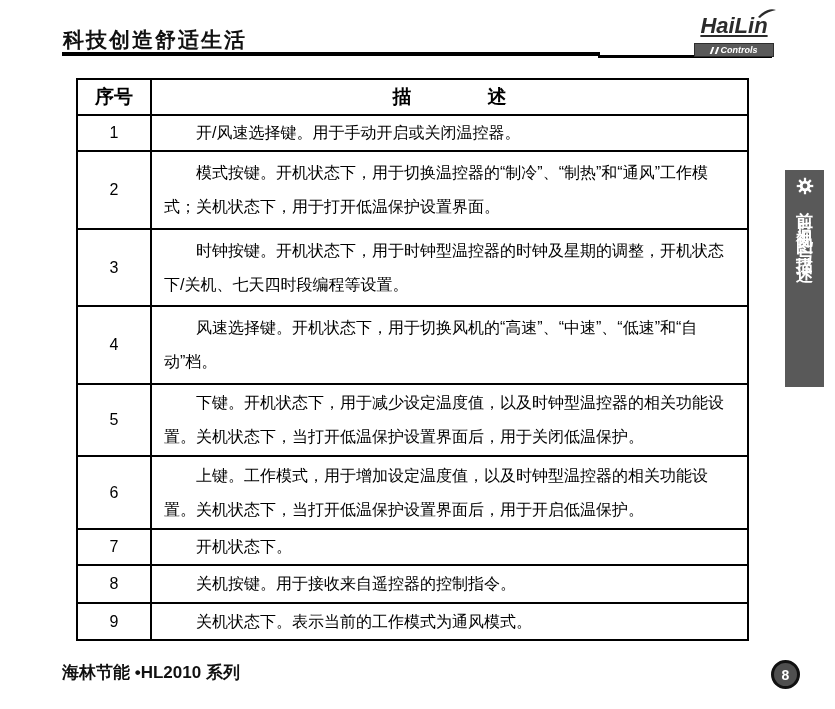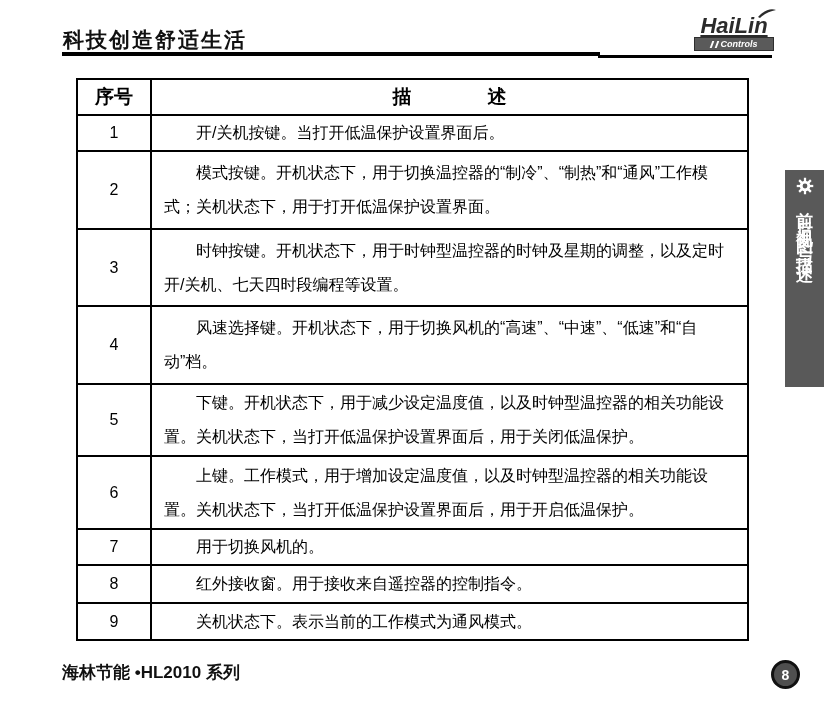--- a/index.html
+++ b/index.html
@@ -12,21 +12,21 @@
     position:absolute; left:63px; top:26px;
     font-size:21px; font-weight:bold; letter-spacing:2px; color:#111;
   }
   .rule-a { position:absolute; left:62px; top:52px; width:538px; height:4px; background:#000; }
   .rule-b { position:absolute; left:598px; top:55px; width:174px; height:3px; background:#000; }
 
   .logo { position:absolute; left:694px; top:15px; width:80px; text-align:center; color:#2b2b2b; }
   .logo-swoosh { position:absolute; right:-3px; top:-7px; }
   .logo-brand { font-size:22px; line-height:22px; font-weight:bold; font-style:italic; letter-spacing:0;text-decoration:underline; }
   .logo-sub {
-    margin-top:0; height:12px; background:#5a5a5a; border:1px solid #2e2e2e;
+    margin-top:6px; height:12px; background:#5a5a5a; border:1px solid #2e2e2e;
     color:#fff; font-size:9px; font-weight:bold; font-style:italic;
     display:flex; align-items:center; justify-content:center; gap:3px;
   }
   .logo-bar { display:inline-block; width:2px; height:7px; background:#fff; transform:skewX(-20deg); }
 
   
   table.desc-table {
     position:absolute; left:76px; top:78px; width:673px;
     border-collapse:collapse; table-layout:fixed;
   }
@@ -88,33 +88,33 @@
       <col>
     </colgroup>
   <tbody>
       <tr class="h36">
     <th>序号</th>
     <th>描　　　　述</th>
   </tr>
   <tr class="h36">
     <td class="num">1</td>
     <td class="desc">
-          <p>开/关机按键。当打开低温保护设置界面后。</p>
+          <p>开/风速选择键。用于手动开启或关闭温控器。</p>
         </td>
   </tr>
   <tr class="h78">
     <td class="num">2</td>
     <td class="desc">
           <p>模式按键。开机状态下，用于切换温控器的“制冷”、“制热”和“通风”工作模式；关机状态下，用于打开低温保护设置界面。</p>
         </td>
   </tr>
   <tr class="h77">
     <td class="num">3</td>
     <td class="desc">
-          <p>时钟按键。开机状态下，用于时钟型温控器的时钟及星期的调整，以及定时开/关机、七天四时段编程等设置。</p>
+          <p>时钟按键。开机状态下，用于时钟型温控器的时钟及星期的调整，开机状态下/关机、七天四时段编程等设置。</p>
         </td>
   </tr>
   <tr class="h78">
     <td class="num">4</td>
     <td class="desc">
           <p>风速选择键。开机状态下，用于切换风机的“高速”、“中速”、“低速”和“自动”档。</p>
         </td>
   </tr>
   <tr class="h72">
     <td class="num">5</td>
@@ -124,27 +124,27 @@
   </tr>
   <tr class="h73">
     <td class="num">6</td>
     <td class="desc">
           <p>上键。工作模式，用于增加设定温度值，以及时钟型温控器的相关功能设置。关机状态下，当打开低温保护设置界面后，用于开启低温保护。</p>
         </td>
   </tr>
   <tr class="h32">
     <td class="num">7</td>
     <td class="desc">
-          <p>用于切换风机的。</p>
+          <p>开机状态下。</p>
         </td>
   </tr>
   <tr class="h38">
     <td class="num">8</td>
     <td class="desc">
-          <p>红外接收窗。用于接收来自遥控器的控制指令。</p>
+          <p>关机按键。用于接收来自遥控器的控制指令。</p>
         </td>
   </tr>
   <tr class="h37">
     <td class="num">9</td>
     <td class="desc">
           <p>关机状态下。表示当前的工作模式为通风模式。</p>
         </td>
   </tr>
 </tbody>
   </table>

